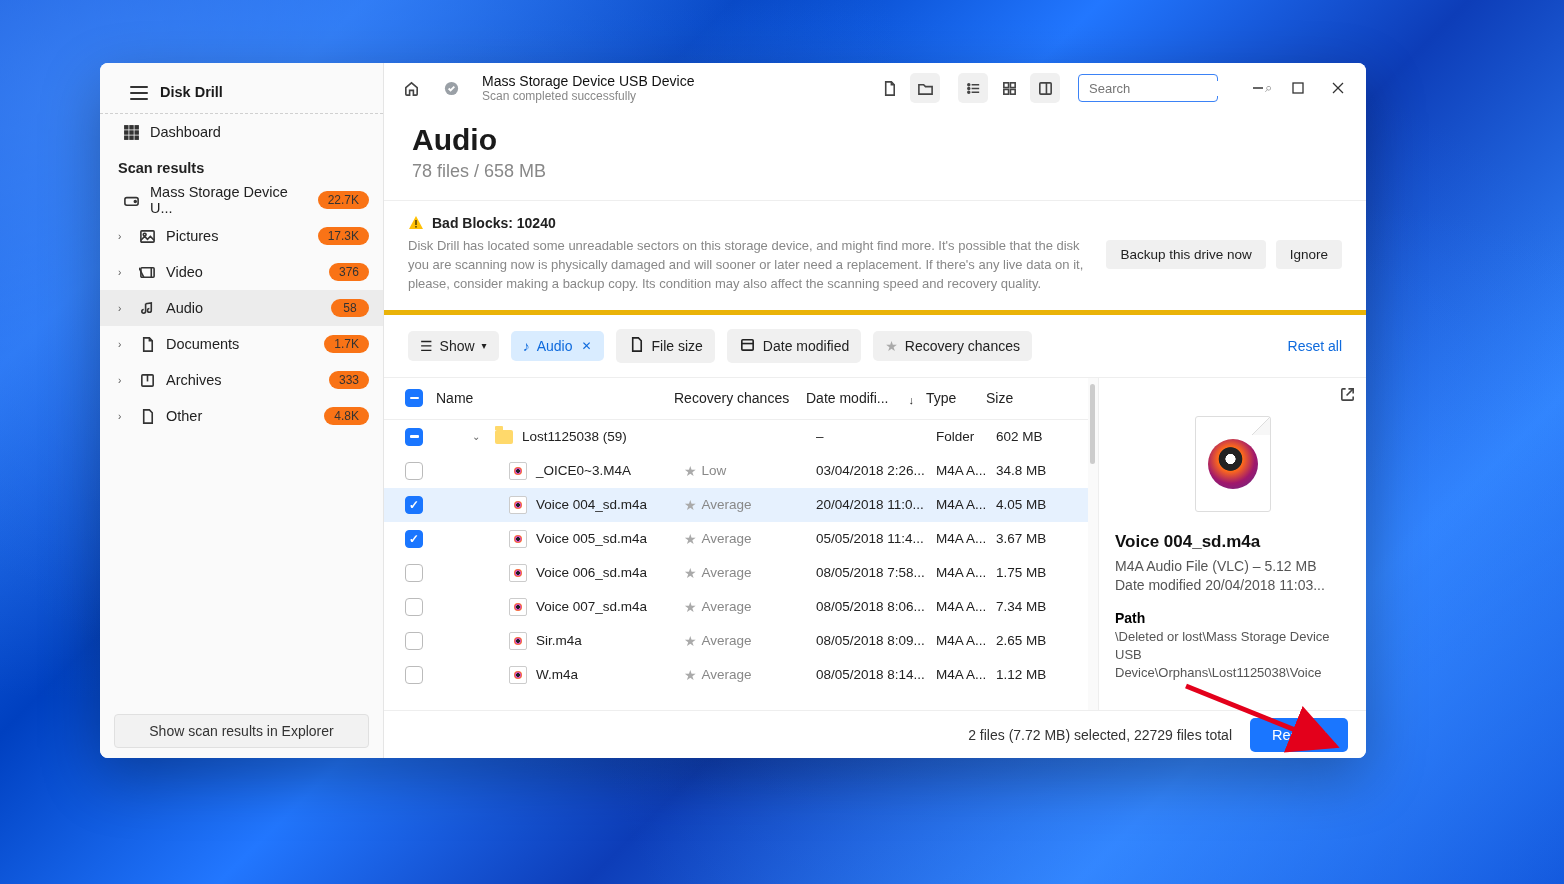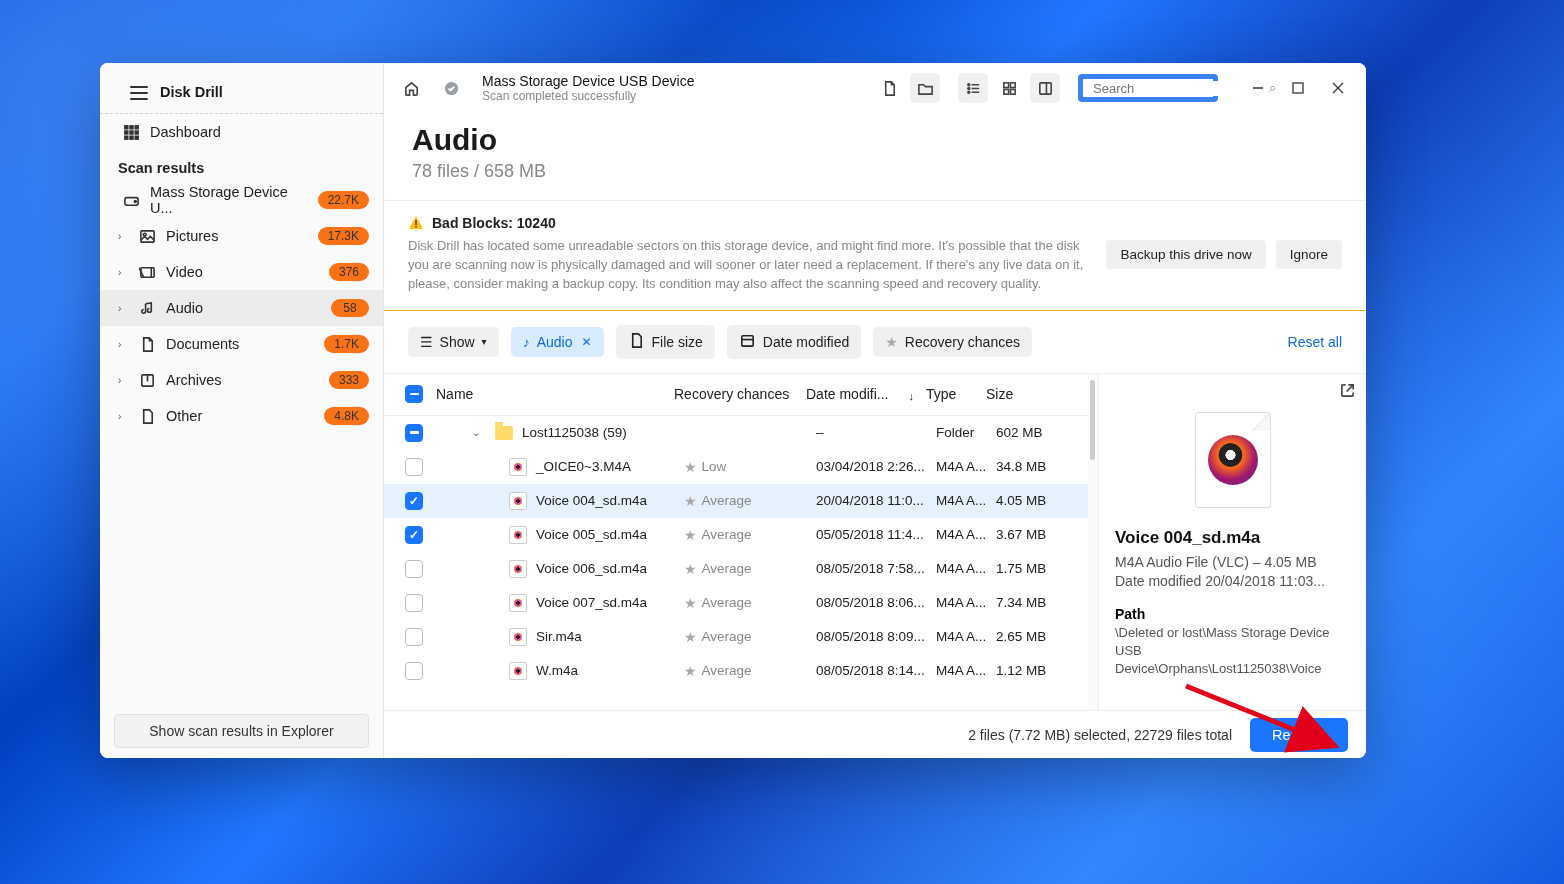--- a/index.html
+++ b/index.html
@@ -25,30 +25,30 @@
 .footer-btn{width:100%;background:#f2f2f2;border:1px solid #e0e0e0;border-radius:4px;padding:8px 0;font-size:14px;color:#333;cursor:pointer}
 .main{flex:1;display:flex;flex-direction:column;background:#fff}
 .main-body{flex:1;display:flex}
 .toolbar{display:flex;align-items:center;padding:7px 12px;height:50px;gap:10px}
 .tb-icon{width:30px;height:30px;display:flex;align-items:center;justify-content:center;border-radius:5px;cursor:pointer;color:#444}
 .tb-icon:hover,.tb-icon.bg{background:#f0f0f0}
 .tb-title{display:flex;flex-direction:column;margin-left:6px;margin-right:auto}
 .tb-title-main{font-size:14px;font-weight:400;color:#111}
 .tb-title-sub{font-size:12px;color:#888}
 .tb-group{display:flex;gap:6px;margin-right:8px}
-.search-box{display:flex;align-items:center;border:5px solid #3b82f6;border-radius:4px;padding:4px 10px;width:140px;height:28px}
+.search-box{display:flex;align-items:center;border:1px solid #3b82f6;border-radius:4px;padding:4px 10px;width:140px;height:28px}
 .search-box input{border:none;outline:none;flex:1;font-size:13px;color:#555}
 .search-box .srch{color:#888;font-size:13px}
 .win-controls{display:flex;gap:8px;margin-left:14px}
 .win-btn{width:32px;height:28px;display:flex;align-items:center;justify-content:center;cursor:pointer;color:#333}
 .content-header{padding:10px 28px 18px}
 .content-title{font-size:30px;font-weight:600;color:#1a1a1a}
 .content-subtitle{font-size:18px;color:#888;margin-top:4px}
 .hr-line{border-top:1px solid #eee}
-.banner{display:flex;padding:14px 24px 16px;gap:11px;border-bottom:1px solid #eab308}
+.banner{display:flex;padding:14px 24px 16px;gap:11px;border-bottom:5px solid #eab308}
 .banner-left{flex:1}
 .banner-title{display:flex;align-items:center;gap:8px;font-weight:700;font-size:14px;color:#222;margin-bottom:6px}
 .warn-tri{width:16px;height:16px;color:#f0a000}
 .banner-text{font-size:13px;color:#888;line-height:1.45}
 .banner-actions{display:flex;flex-direction:column;gap:6px;align-items:flex-start;justify-content:center}
 .banner-row{display:flex;gap:10px}
 .soft-btn{background:#f0f0f0;border:none;border-radius:4px;padding:7px 14px;font-size:13.5px;color:#222;cursor:pointer}
 .filter-bar{display:flex;align-items:center;padding:14px 24px;gap:12px}
 .filter-chip{display:flex;align-items:center;gap:7px;background:#f0f0f0;border-radius:5px;padding:7px 12px;font-size:14px;color:#222;cursor:pointer}
 .filter-chip.active{background:#d9ecff;color:#0e6add}
@@ -528,21 +528,21 @@
         <div class="preview-panel">
           <div class="preview-open"><svg class="ico" viewBox="0 0 18 18">
                 <path d="M7 3H4a1 1 0 0 0-1 1v10a1 1 0 0 0 1 1h10a1 1 0 0 0 1-1v-3"></path>
                 <path d="M10 3h5v5"></path>
                 <path d="M8 10l7-7"></path>
               </svg></div>
           <div class="preview-thumb">
             <div class="preview-disc"></div>
           </div>
           <div class="preview-name">Voice 004_sd.m4a</div>
-          <div class="preview-meta">M4A Audio File (VLC) – 4.05 MB</div>
+          <div class="preview-meta">M4A Audio File (VLC) – 5.12 MB</div>
           <div class="preview-meta">Date modified 20/04/2018 11:03...</div>
           <div class="preview-label">Path</div>
           <div class="preview-path">\Deleted or lost\Mass Storage Device USB Device\Orphans\Lost1125038\Voice</div>
         </div>
       </div>
 
       <div class="bottom-bar">
         <div class="selection-text">2 files (7.72 MB) selected, 22729 files total</div>
         <button class="recover-btn">Recover</button>
       </div>

